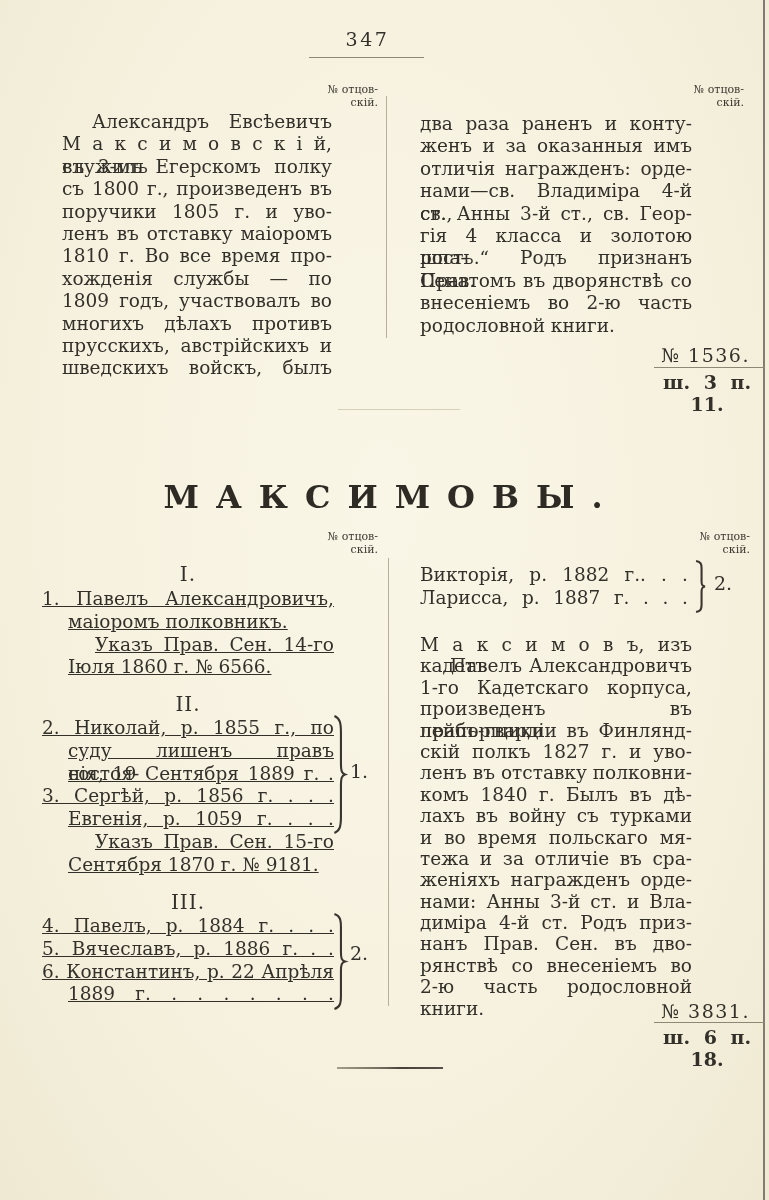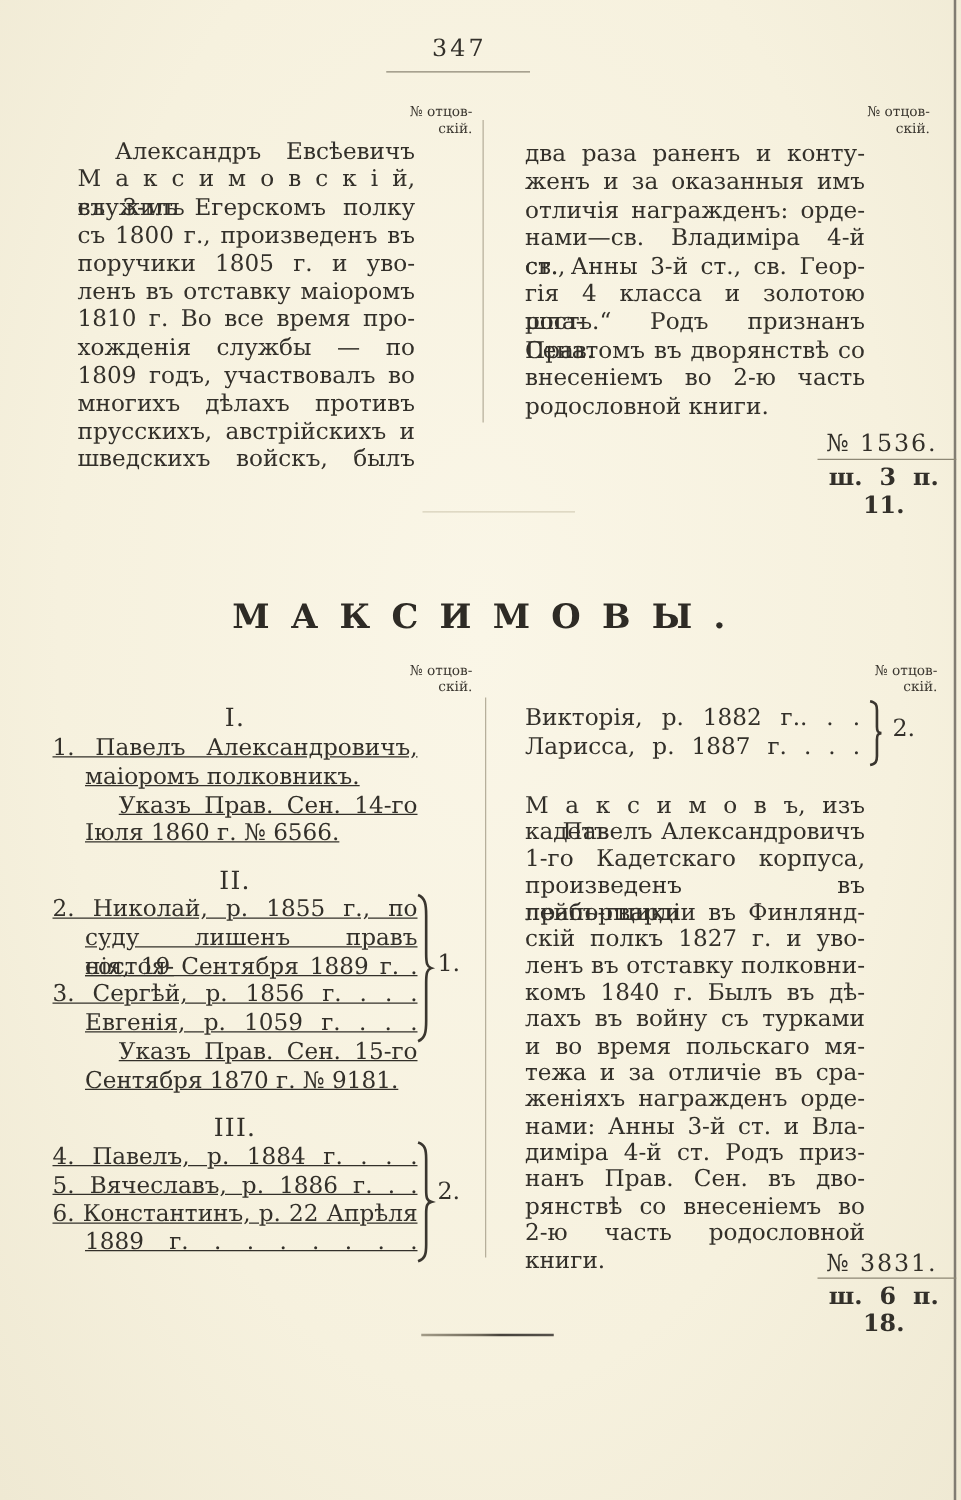--- a/index.html
+++ b/index.html
@@ -13,21 +13,21 @@
   .para .line{line-height:21.4px;height:21.4px;}
   .entry .line{line-height:22.8px;height:22.8px;text-decoration:underline;}
   .group .line{line-height:23px;height:23px;}
   .line.noj{text-align-last:left;}
   .line.ind{text-indent:30px;}
   .line.ind26{padding-left:26px;}
   .line.ind52{padding-left:53px;}
   .pageno{font-size:19px;letter-spacing:2.5px;text-align:center;}
   .collabel{font-size:11px;line-height:12.5px;text-align:right;color:#3a362f;}
   .roman{font-size:20px;text-align:center;letter-spacing:1px;}
-  .title{font-size:27px;font-weight:bold;letter-spacing:17px;text-align:center;color:#2e2b25;}
+  .title{font-size:32px;font-weight:bold;letter-spacing:17px;text-align:center;color:#2e2b25;}
   .refno{font-size:19px;text-align:right;letter-spacing:1.5px;}
   .refcode{font-size:19px;text-align:center;word-spacing:7px;font-weight:bold;}
   .bracenum{font-size:19px;}
   .vline{width:1px;background:#b6af9b;}
   .hrule{height:1px;background:#8d8775;}
   .faintrule{height:1px;background:#d6d0b9;}
   .botrule{height:2px;background:linear-gradient(to right,#a39c88 0%,#6d6759 45%,#46423b 60%,#55514a 100%);}
   .edge{width:2px;background:#6d6960;opacity:.85;}
   svg.brace{overflow:visible;}
   svg.brace path{fill:none;stroke:#3a362f;stroke-width:2.1;vector-effect:non-scaling-stroke;}

